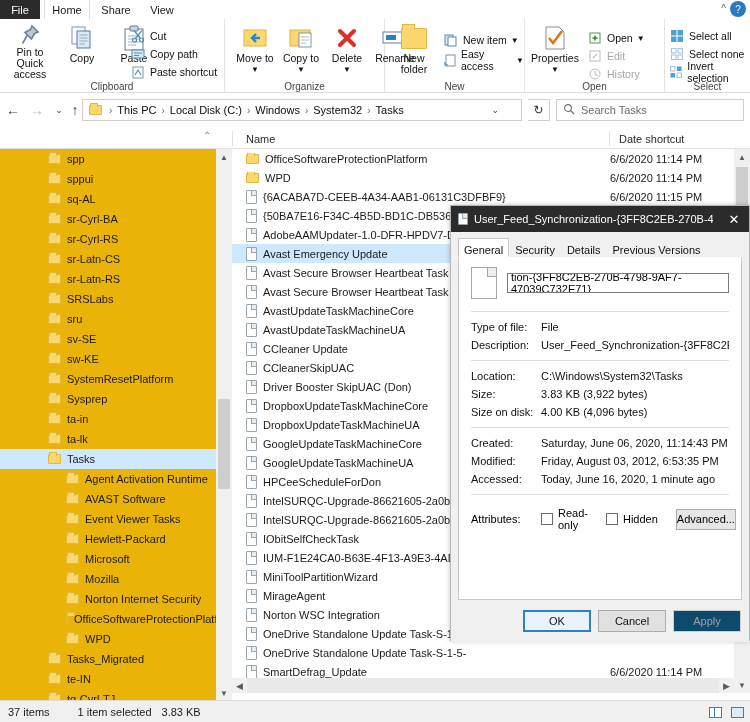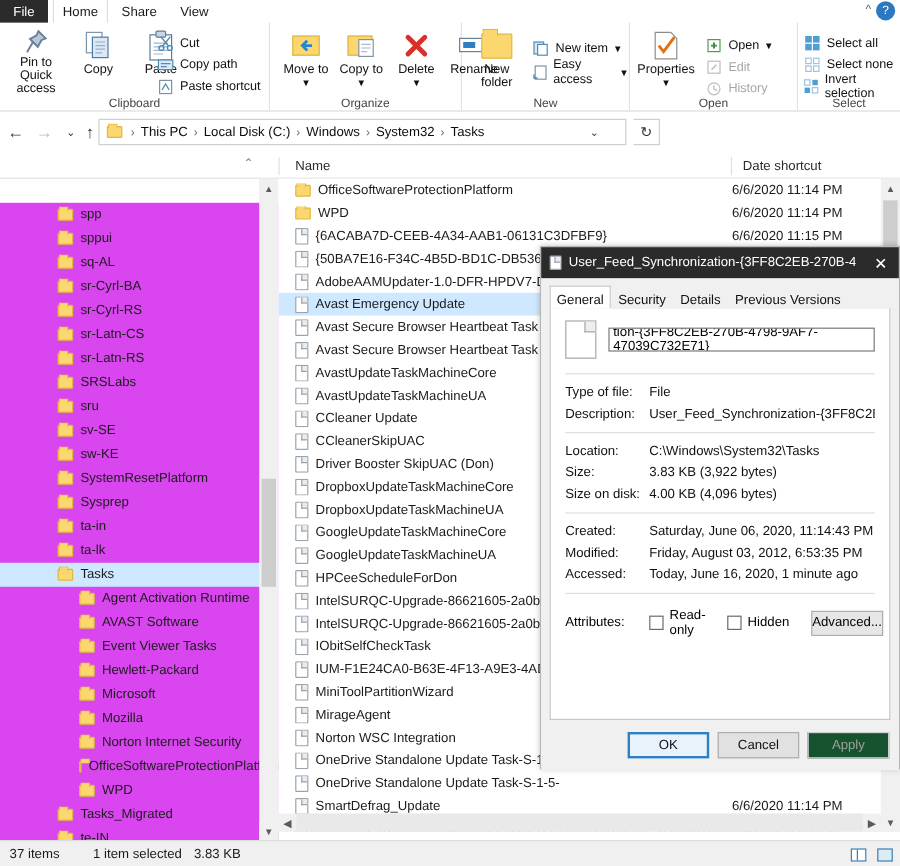--- a/index.html
+++ b/index.html
@@ -119,21 +119,21 @@
     position: absolute; top: 128px; left: 0; width: 750px; height: 21px;
     background: #fff; border-bottom: 1px solid #e3e3e3;
   }
   .colhdr .cell { position: absolute; top: 0; height: 21px; display:flex; align-items:center;
      font-size: 11px; color: #2b2b2b; padding-left: 6px; }
   .colhdr .div { position:absolute; top:3px; height:15px; width:1px; background:#e0e0e0; }
 
   
   .navpane {
     position: absolute; top: 149px; left: 0; width: 232px; height: 552px;
-    background: #d946ef; overflow: hidden; margin-top: 20px;
+    background: #eab308; overflow: hidden;
   }
   .tree-row {
     height: 20px; display: flex; align-items: center; gap: 6px;
     font-size: 11px; color: #1b1b1b; white-space: nowrap;
   }
   .tree-row.sel { background: #cde8ff; }
   .navpane-scroll {
     position: absolute; top: 149px; left: 216px; width: 16px; height: 552px;
     background: #f0f0f0;
   }
@@ -244,21 +244,21 @@
     font-size: 11px; display: flex; align-items: center; justify-content: center;
   }
   .dlg-buttons {
     position: absolute; bottom: 10px; right: 8px; display: flex; gap: 7px;
   }
   .dbtn {
     width: 68px; height: 22px; border: 1px solid #adadad; background: #e1e1e1;
     font-size: 11px; display: flex; align-items: center; justify-content: center; color: #111;
   }
   .dbtn.default { border: 2px solid #2f7fc4; background: #e8f2fb; }
-  .dbtn.disabled { color: #a0a0a0; background: #14532d; border-color: #cfcfcf; }
+  .dbtn.disabled { color: #a0a0a0; background: #0c4a6e; border-color: #cfcfcf; }
 </style>
 </head>
 <body>
 
 <div id="app">
 
   <div class="ribbon-tabs">
     <div class="tab-file">
         <span>File</span>
       </div>
@@ -541,20 +541,29 @@
       <span class="crumb-sep">›</span>
       <span class="crumb">Windows</span>
       <span class="crumb-sep">›</span>
       <span class="crumb">System32</span>
       <span class="crumb-sep">›</span>
       <span class="crumb">Tasks</span>
       <span class="addr-caret">⌄</span>
     </div>
     <div class="addr-refresh">↻</div>
 
+    <div class="searchbox">
+      <span>
+        <svg width="12" height="12" viewBox="0 0 12 12">
+            <circle cx="5" cy="5" r="3.4" fill="none" stroke="#6b6b6b" stroke-width="1.1"></circle>
+            <line x1="7.6" y1="7.6" x2="11" y2="11" stroke="#6b6b6b" stroke-width="1.1"></line>
+          </svg>
+      </span>
+      <span style="color:#6b6b6b;">Search Tasks</span>
+    </div>
   </div>
 
   <div class="colhdr">
     <div class="div" style="left:232px;"></div>
     <div class="cell" style="left:240px; width:370px;">Name</div>
     <div class="div" style="left:609px;"></div>
     <div class="cell" style="left:613px; width:120px;">Date shortcut</div>
     <div style="position:absolute; left:203px; top:2px; font-size:10px; color:#888;">⌃</div>
   </div>
 

